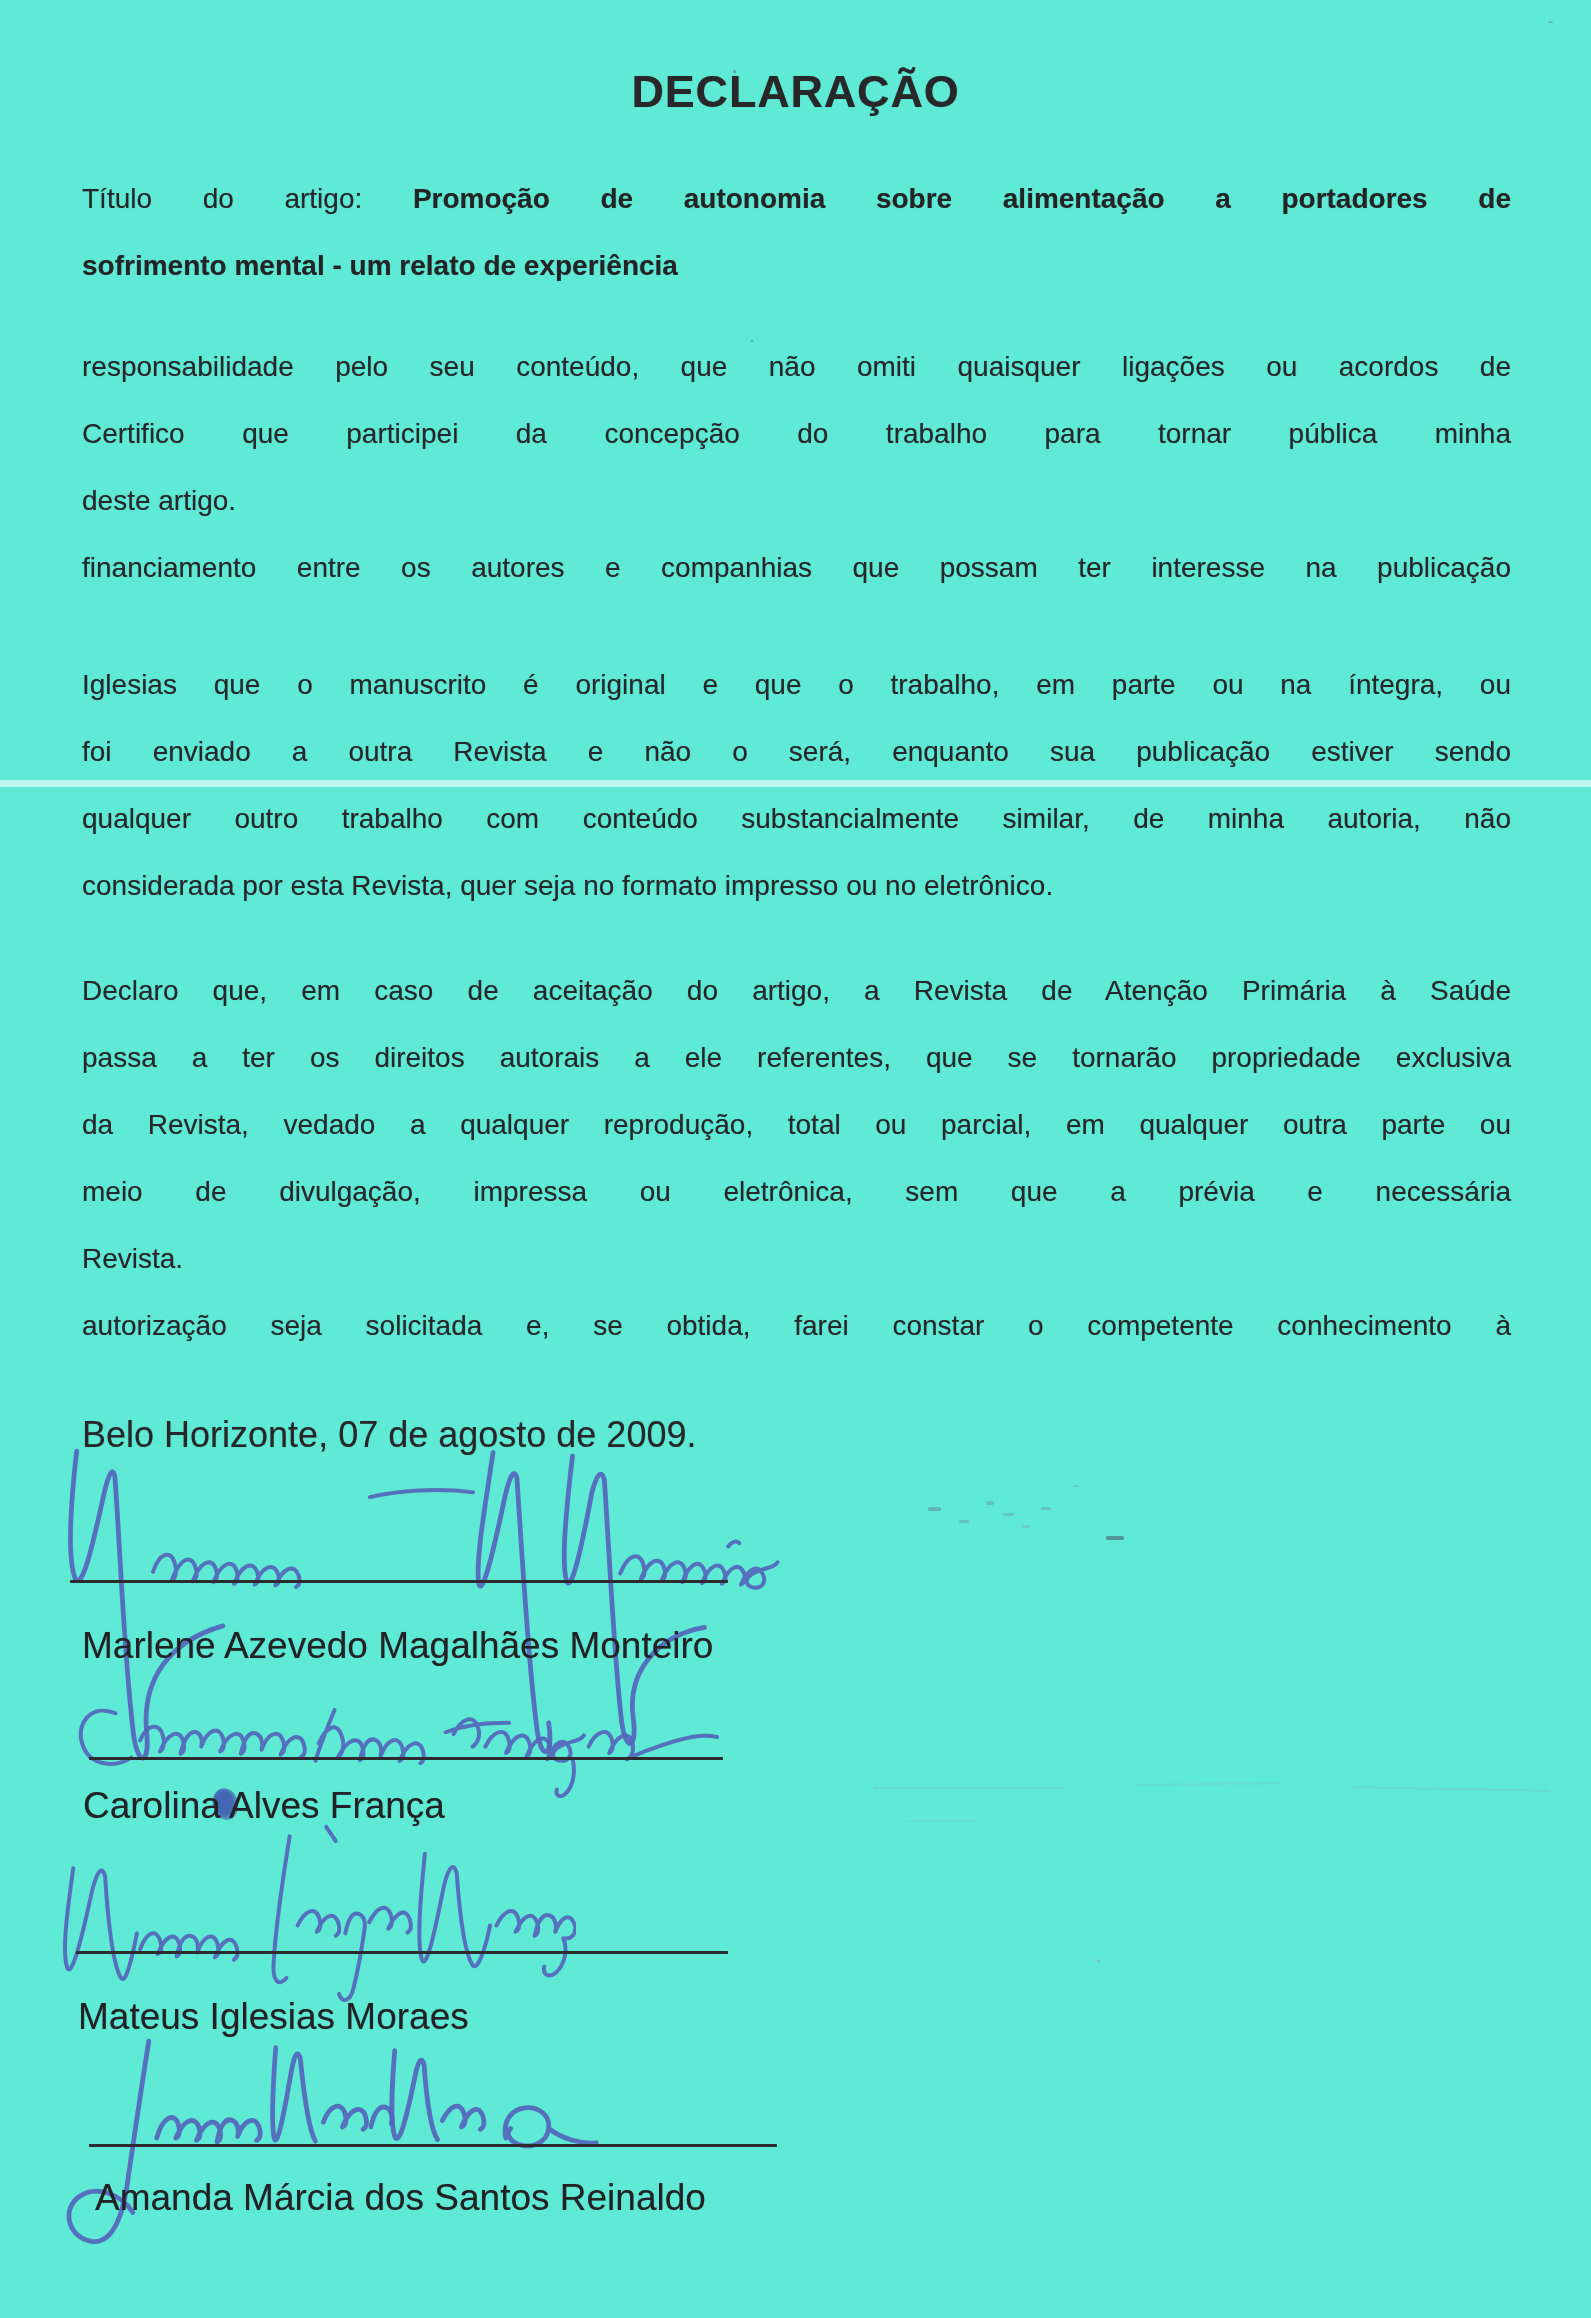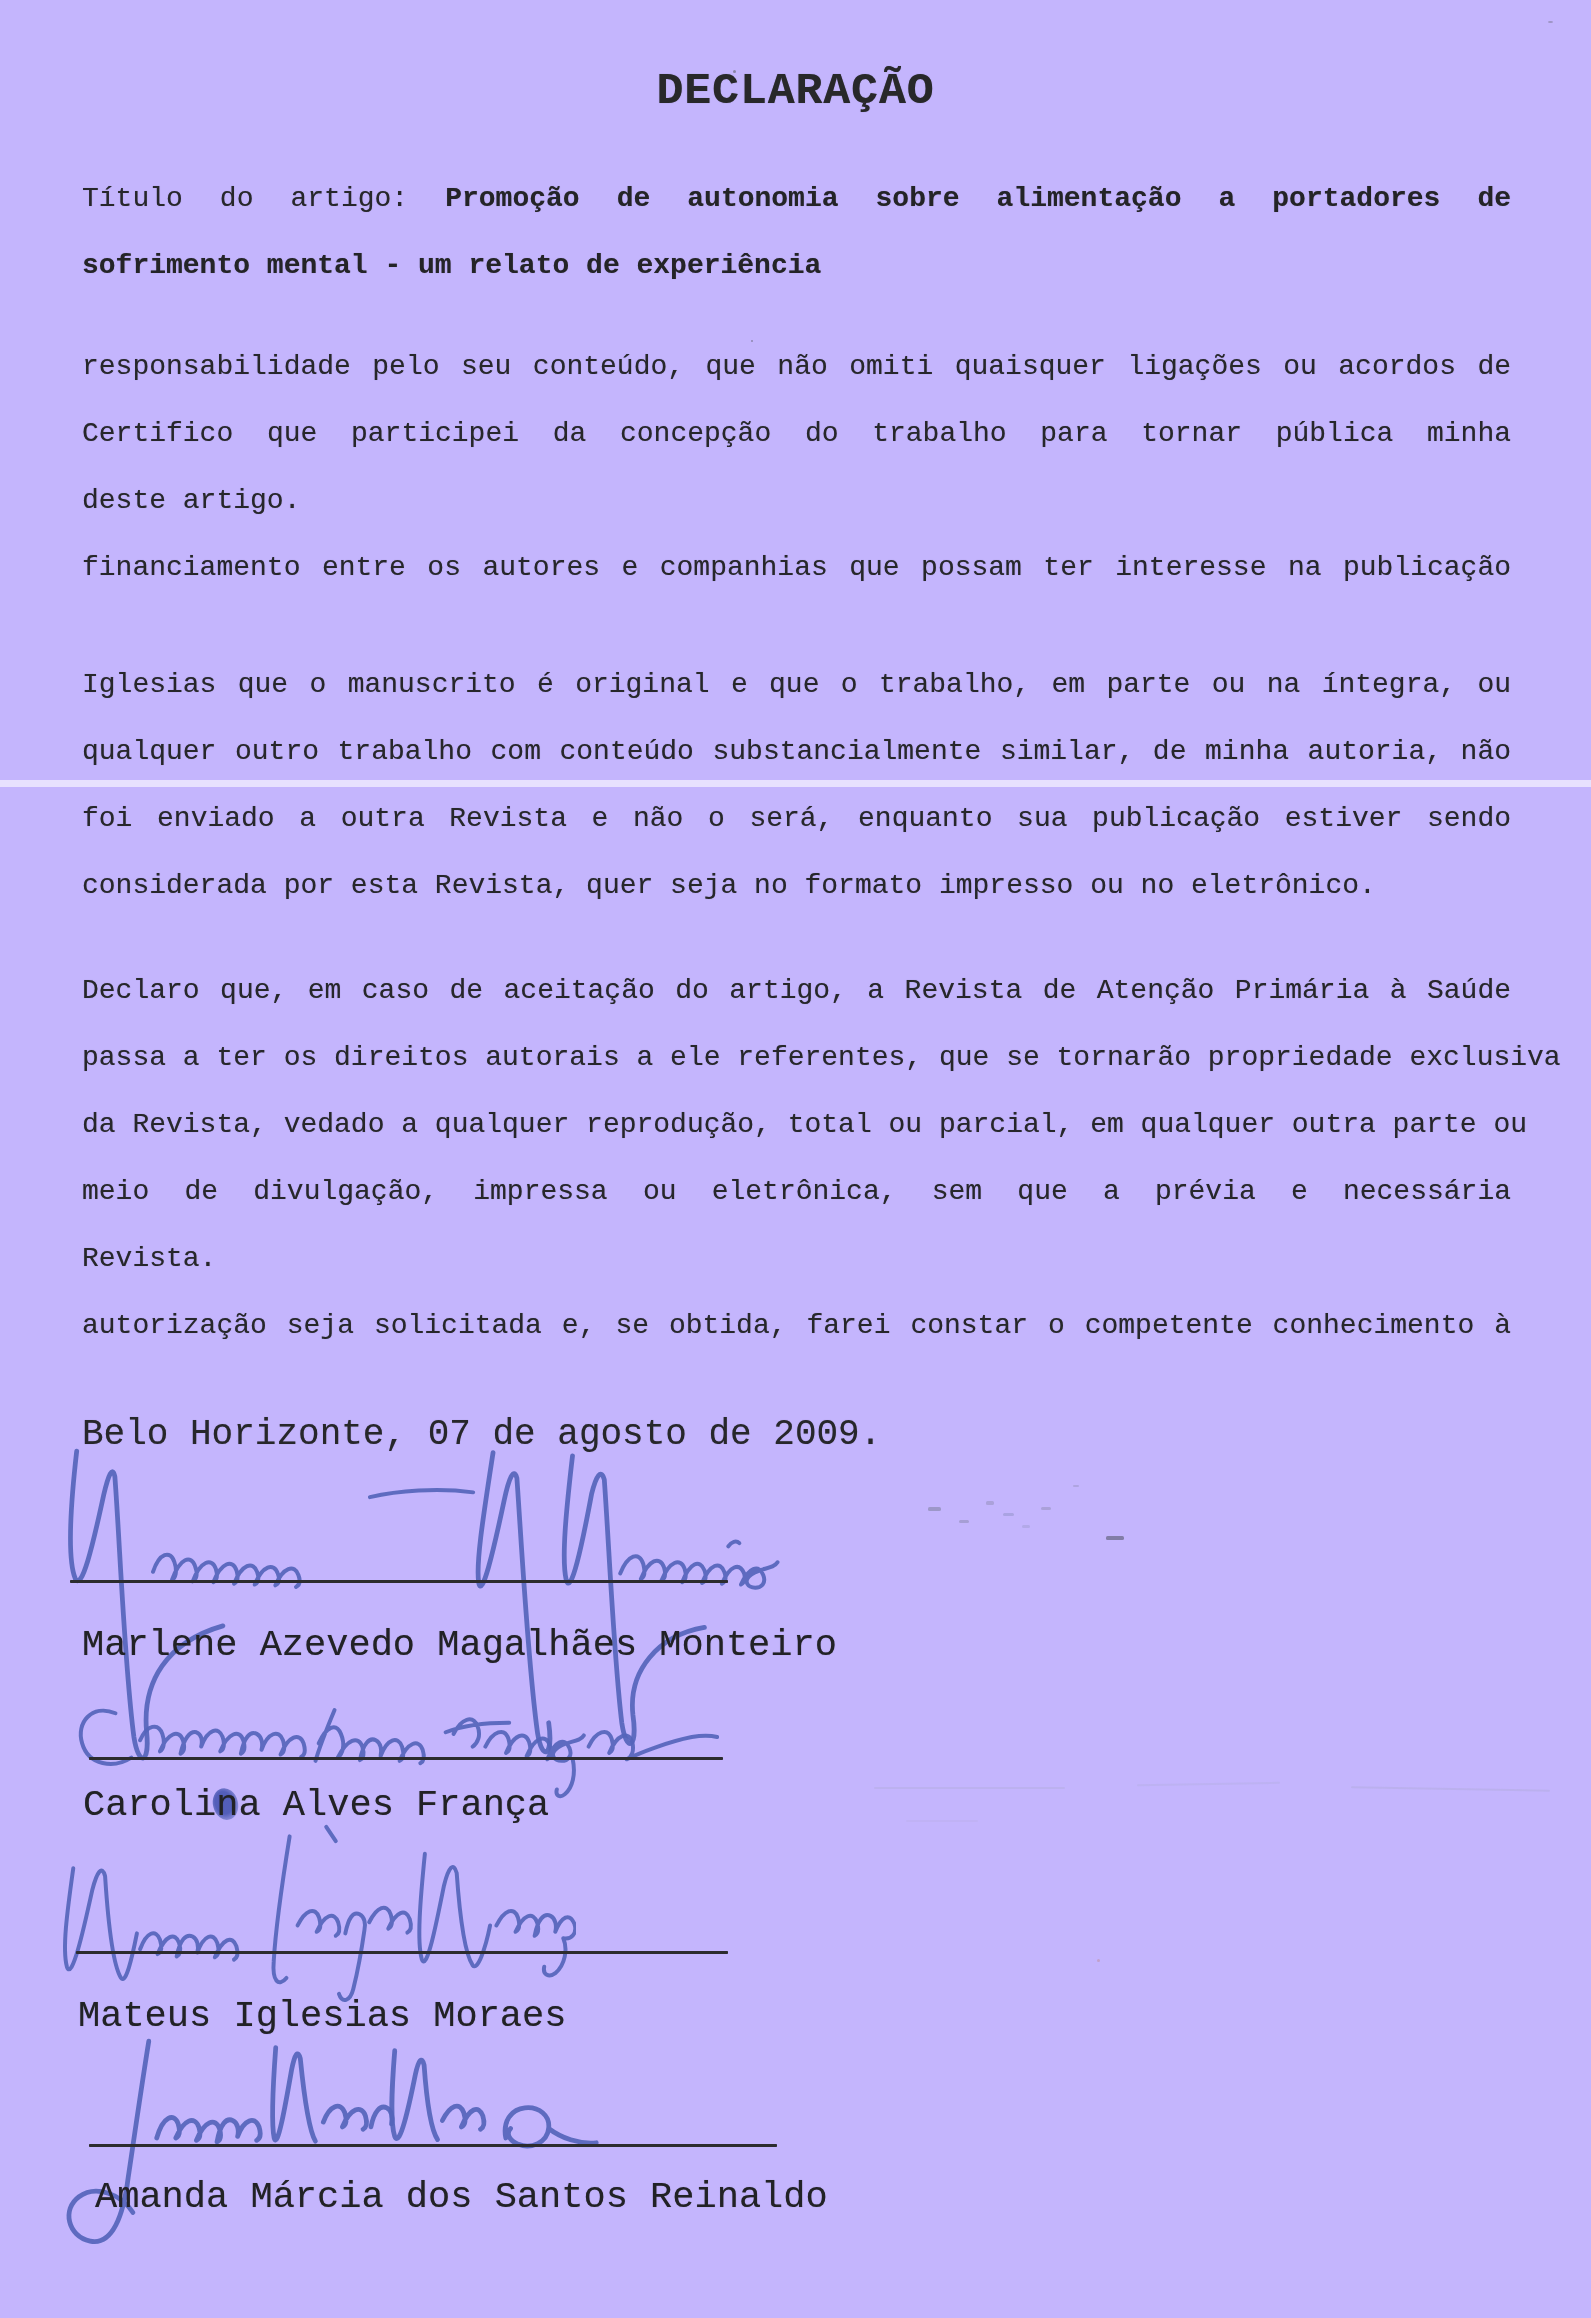--- a/index.html
+++ b/index.html
@@ -1,21 +1,21 @@
 <!DOCTYPE html>
 <html style="--ink: #5565bb;font-size:12.7px"><head>
 <meta charset="utf-8">
 <style>
   html,body{margin:0;padding:0;background:#ffffff;}
   .page{
     position:relative;
     width:1591px;height:2319px;
-    background:#c4b5fd;
+    background:#5eead4;
     overflow:hidden;
-    font-family:Liberation Mono, monospace;
+    font-family:Liberation Sans, sans-serif;
     color:#242428;
   }
   .doc-title{
     position:absolute;left:0;top:56px;width:100%;
     text-align:center;font-weight:bold;font-size:45px;line-height:72px;
     letter-spacing:0.8px;color:#28282a;
     text-shadow:0 0 0.8px rgba(40,40,40,.45);
   }
   .para{position:absolute;left:82px;width:1429px;}
   .line{
@@ -63,22 +63,22 @@
 
   <div class="para" style="top:333px">
     <div class="line">responsabilidade pelo seu conteúdo, que não omiti quaisquer ligações ou acordos de</div>
     <div class="line">Certifico que participei da concepção do trabalho para tornar pública minha</div>
     <div class="line natural">deste artigo.</div>
     <div class="line">financiamento entre os autores e companhias que possam ter interesse na publicação</div>
   </div>
 
   <div class="para" style="top:651px">
     <div class="line">Iglesias que o manuscrito é original e que o trabalho, em parte ou na íntegra, ou</div>
+    <div class="line">foi enviado a outra Revista e não o será, enquanto sua publicação estiver sendo</div>
     <div class="line">qualquer outro trabalho com conteúdo substancialmente similar, de minha autoria, não</div>
-    <div class="line">foi enviado a outra Revista e não o será, enquanto sua publicação estiver sendo</div>
     <div class="line natural">considerada por esta Revista, quer seja no formato impresso ou no eletrônico.</div>
   </div>
 
   <div class="para" style="top:957px">
     <div class="line">Declaro que, em caso de aceitação do artigo, a Revista de Atenção Primária à Saúde</div>
     <div class="line">passa a ter os direitos autorais a ele referentes, que se tornarão propriedade exclusiva</div>
     <div class="line">da Revista, vedado a qualquer reprodução, total ou parcial, em qualquer outra parte ou</div>
     <div class="line">meio de divulgação, impressa ou eletrônica, sem que a prévia e necessária</div>
     <div class="line natural">Revista.</div>
     <div class="line">autorização seja solicitada e, se obtida, farei constar o competente conhecimento à</div>

